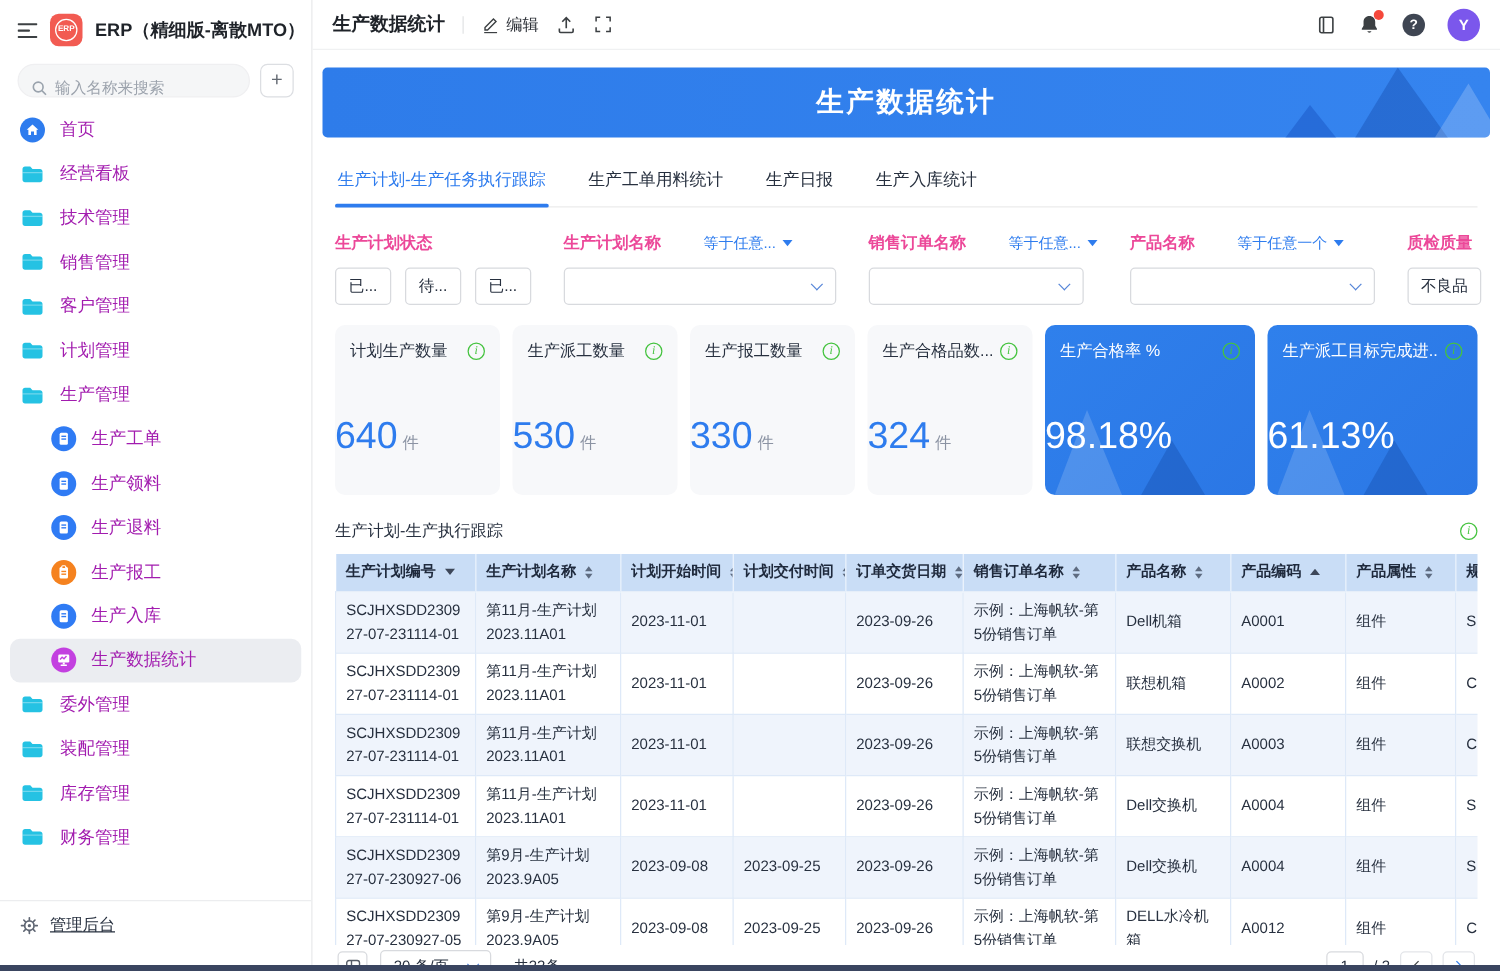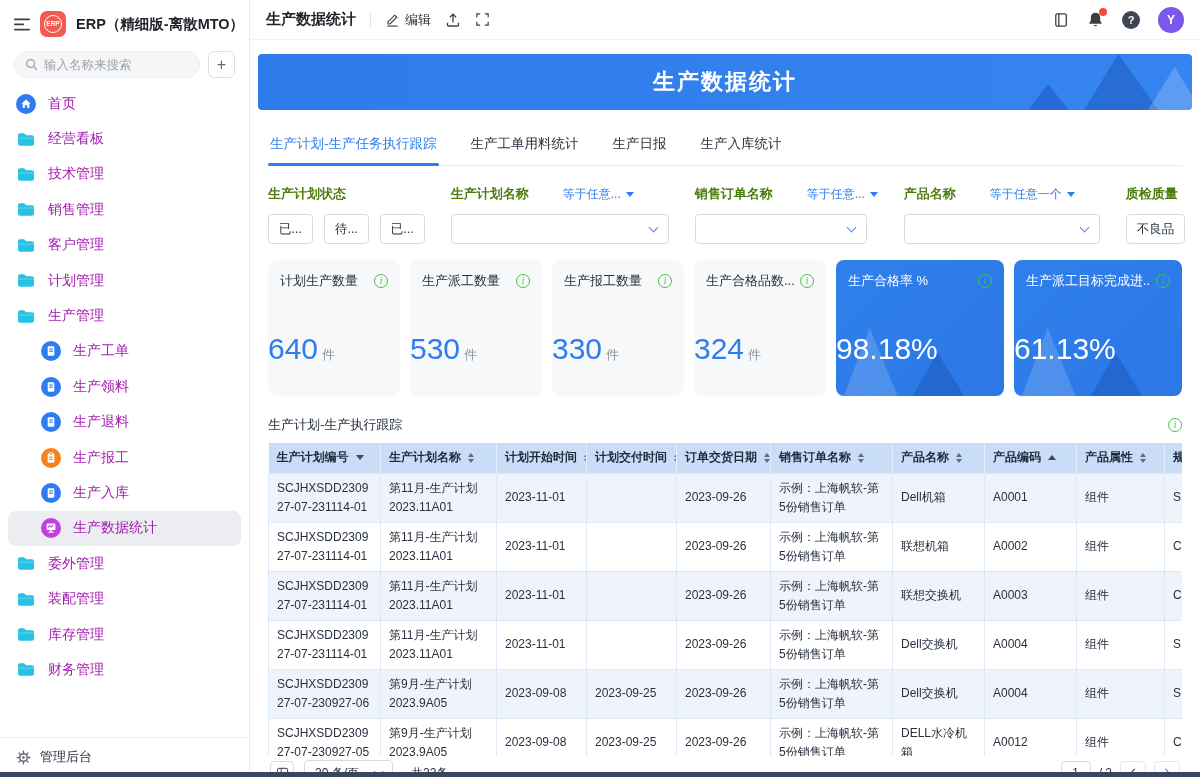--- a/index.html
+++ b/index.html
@@ -7,30 +7,30 @@
     font-family:"Liberation Sans","DejaVu Sans",sans-serif; }
   .page { display:flex; width:1200px; height:777px; position:relative; background:#fff; }
 
   
   .sidebar { width:250px; flex:0 0 250px; border-right:1px solid #E9EAEC; display:flex; flex-direction:column; background:#fff; }
   .sb-header { display:flex; align-items:center; gap:10px; padding:11px 14px 5px; }
   .logo { width:26px; height:26px; border-radius:7px; background:#F25B52; display:flex; align-items:center; justify-content:center; flex:0 0 26px; }
   .logo-inner { border:1px solid #fff; border-radius:50%; width:18px; height:18px; line-height:16px; font-size:6.5px; color:#fff; font-weight:bold; text-align:center; }
   .app-title { font-size:14.5px; font-weight:bold; color:#1F2329; white-space:nowrap; }
   .sb-search { display:flex; gap:8px; padding:9px 14px 6px; align-items:center; }
-  .search-box { flex:1; display:flex; align-items:center; gap:6px; background:#F5F6F7; border:1px solid #EFEFF1; border-radius:15px; height:27px; padding:0 10px; }
+  .search-box { flex:1; display:flex; align-items:flex-end; gap:6px; background:#F5F6F7; border:1px solid #EFEFF1; border-radius:15px; height:27px; padding:0 10px; }
   .search-box input { border:0; background:transparent; outline:none; font-size:12.5px; color:#333; width:100%; }
   .search-box input::placeholder { color:#9CA3AD; }
   .add-btn { width:27px; height:27px; border:1px solid #DCDEE2; border-radius:6px; background:#fff; font-size:16px; color:#646A73; line-height:24px; text-align:center; cursor:pointer; flex:0 0 27px; }
   .sb-menu { flex:1; padding:2px 8px; overflow:hidden; }
   .sb-item { display:flex; align-items:center; gap:12px; height:35.4px; padding:0 8px; border-radius:8px; cursor:pointer; font-size:14px; color:#a21caf; }
   .sb-item.indent { padding-left:33px; }
   .sb-item.active { background:#EBEDF1; }
   .cicon { width:20px; height:20px; border-radius:50%; display:inline-flex; align-items:center; justify-content:center; flex:0 0 20px; }
-  .sb-footer { border-top:1px solid #ECEDEF; padding:10px 16px 6px; display:flex; align-items:center; gap:9px; font-size:13px; color:#27303F; margin-bottom:5px; }
+  .sb-footer { border-top:1px solid #ECEDEF; padding:10px 16px 23px; display:flex; align-items:center; gap:9px; font-size:13px; color:#27303F; margin-bottom:5px;text-decoration:underline; }
 
   
   .main { flex:1; display:flex; flex-direction:column; min-width:0; }
   .topbar { height:40px; border-bottom:1px solid #F0F1F2; display:flex; align-items:center; padding:0 16px; gap:14px; flex:0 0 40px; }
   .tb-title { font-size:15px; font-weight:bold; color:#1F2329; }
   .tb-divider { width:1px; height:14px; background:#E2E3E5; }
   .tb-edit { display:flex; align-items:center; gap:5px; font-size:13px; color:#2B2F36; cursor:pointer; }
   .tb-iconbtn { display:flex; align-items:center; cursor:pointer; }
   .tb-right { margin-left:auto; display:flex; align-items:center; gap:18px; }
   .bell-wrap { position:relative; display:flex; }
@@ -47,21 +47,21 @@
   .bdecor3 { position:absolute; right:60px; top:18px; width:120px; height:60px; background:rgba(22,80,190,0.45); clip-path:polygon(0 100%,30% 20%,62% 100%); }
   .inner { padding:0 10px; }
 
   .tabs { display:flex; gap:30px; border-bottom:1px solid #EBEBEB; margin-top:14px; }
   .tab { font-size:13.5px; color:#27303F; padding:11px 2px 12px; position:relative; cursor:pointer; white-space:nowrap; }
   .tab.active { color:#2E7CEE; }
   .tab.active::after { content:''; position:absolute; left:0; right:0; bottom:-1px; height:3px; background:#2E7CEE; border-radius:2px; }
 
   .filters { display:flex; gap:26px; margin-top:19px; }
   .flabel-row { display:flex; align-items:center; gap:12px; height:18px; }
-  .flabel { font-size:13px; font-weight:bold; color:#4d7c0f; white-space:nowrap; }
+  .flabel { font-size:13px; font-weight:bold; color:#ec4899; white-space:nowrap; }
   .fop { font-size:12px; color:#2E7CEE; display:flex; align-items:center; gap:5px; cursor:pointer; white-space:nowrap;margin-left:22px; }
   .caret-dn { width:0; height:0; border-left:4px solid transparent; border-right:4px solid transparent; border-top:5px solid #2E7CEE; }
   .fctrl { margin-top:11px; display:flex; gap:11px; }
   .fbtn { height:30px; padding:0 10px; border:1px solid #D8DADE; border-radius:4px; background:#fff; font-size:12.5px; color:#27303F; display:flex; align-items:center; cursor:pointer; white-space:nowrap; }
   .fselect { height:30px; border:1px solid #D8DADE; border-radius:4px; background:#fff; display:flex; align-items:center; justify-content:flex-end; padding:0 11px; cursor:pointer; }
   .chev { width:7px; height:7px; border-right:1.6px solid #5585D8; border-bottom:1.6px solid #5585D8; transform:rotate(45deg); margin-top:-4px; }
 
   .stats { display:flex; gap:10px; margin-top:16px; }
   .scard { flex:0 0 132px; height:136px; background:#F7F8FA; border-radius:8px; position:relative; padding:12px 12px; overflow:hidden; }
   .scard.blue { flex:0 0 168px; background:linear-gradient(135deg,#2F80EC,#2B77E5); }

